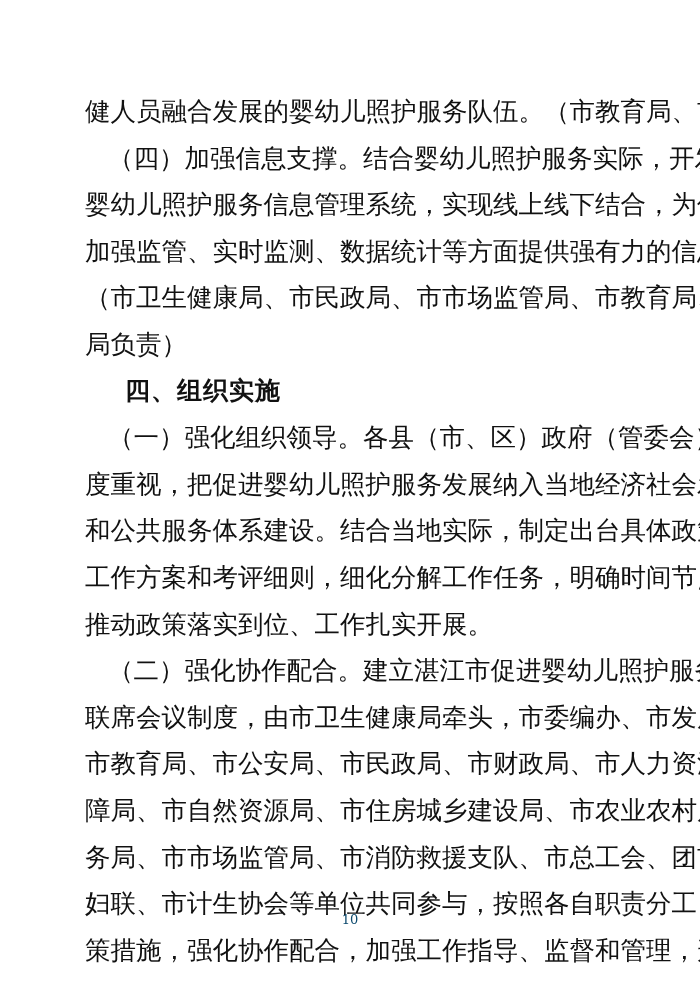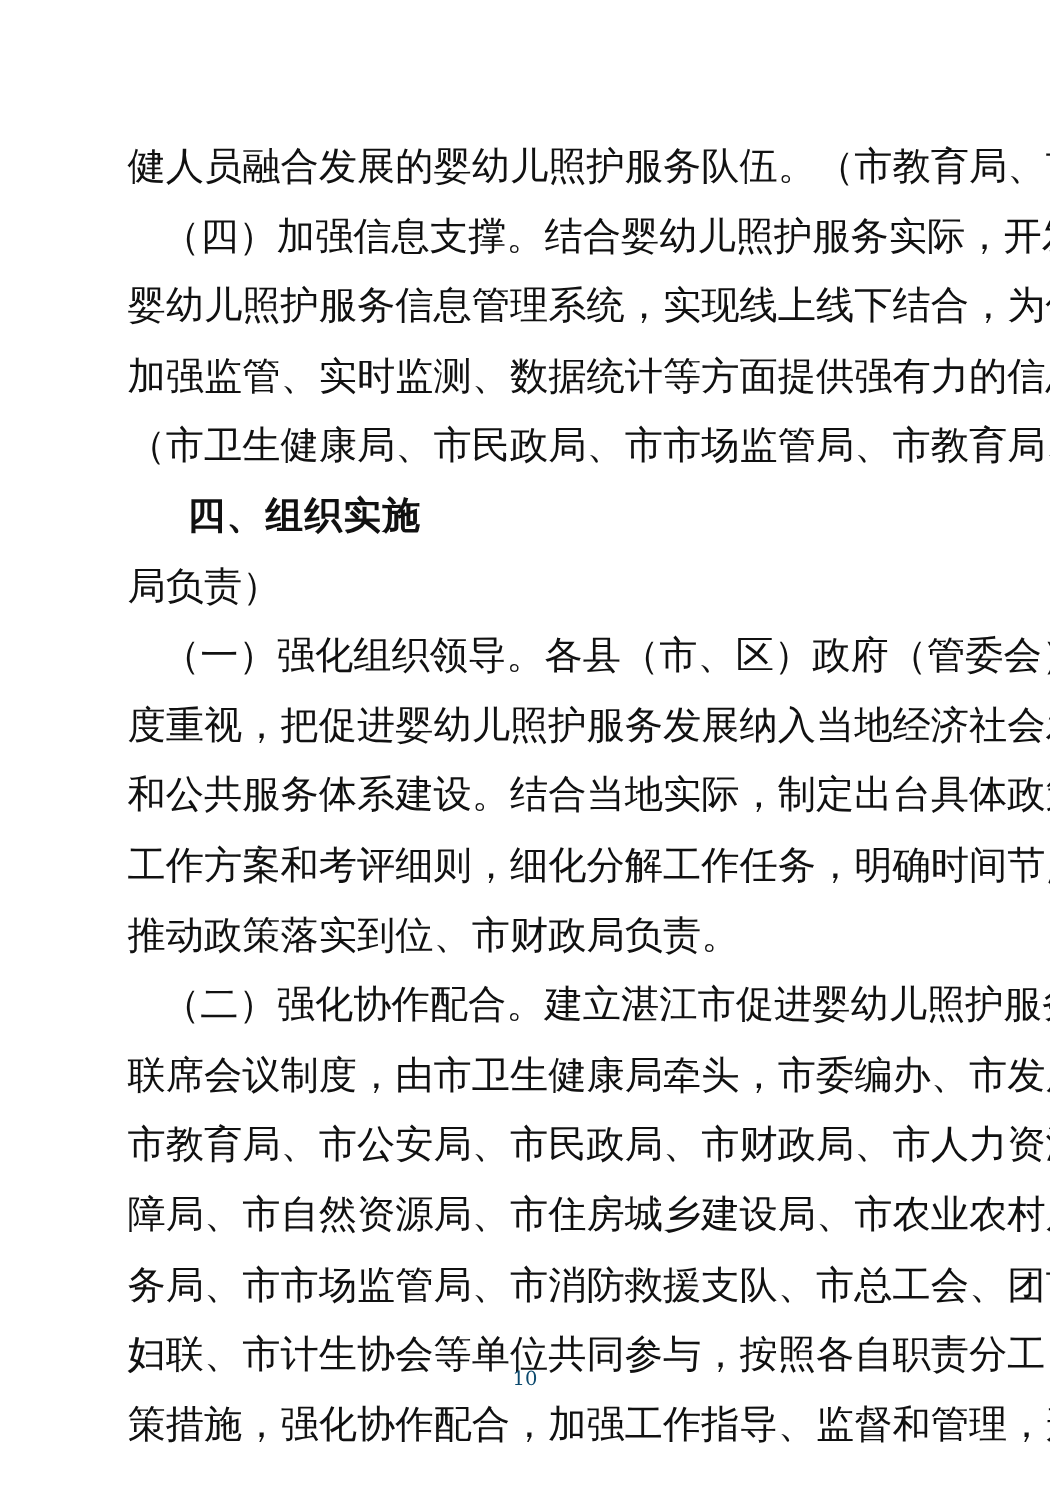--- a/index.html
+++ b/index.html
@@ -206,22 +206,22 @@
         <span>监</span>
         <span>管</span>
         <span>局</span>
         <span>、</span>
         <span>市</span>
         <span>教</span>
         <span>育</span>
         <span>局</span>
         <span>、</span>
       </div>
+      <div class="doc-line">局负责）</div>
       <div class="doc-line heading indent-2">四、组织实施</div>
-      <div class="doc-line">局负责）</div>
       <div class="doc-line indent-1 justify">
         <span>（</span>
         <span>一</span>
         <span>）</span>
         <span>强</span>
         <span>化</span>
         <span>组</span>
         <span>织</span>
         <span>领</span>
         <span>导</span>
@@ -315,21 +315,21 @@
         <span>任</span>
         <span>务</span>
         <span>，</span>
         <span>明</span>
         <span>确</span>
         <span>时</span>
         <span>间</span>
         <span>节</span>
         <span>点</span>
       </div>
-      <div class="doc-line">推动政策落实到位、市财政局负责。</div>
+      <div class="doc-line">推动政策落实到位、工作扎实开展。</div>
       <div class="doc-line indent-1 justify">
         <span>（</span>
         <span>二</span>
         <span>）</span>
         <span>强</span>
         <span>化</span>
         <span>协</span>
         <span>作</span>
         <span>配</span>
         <span>合</span>

